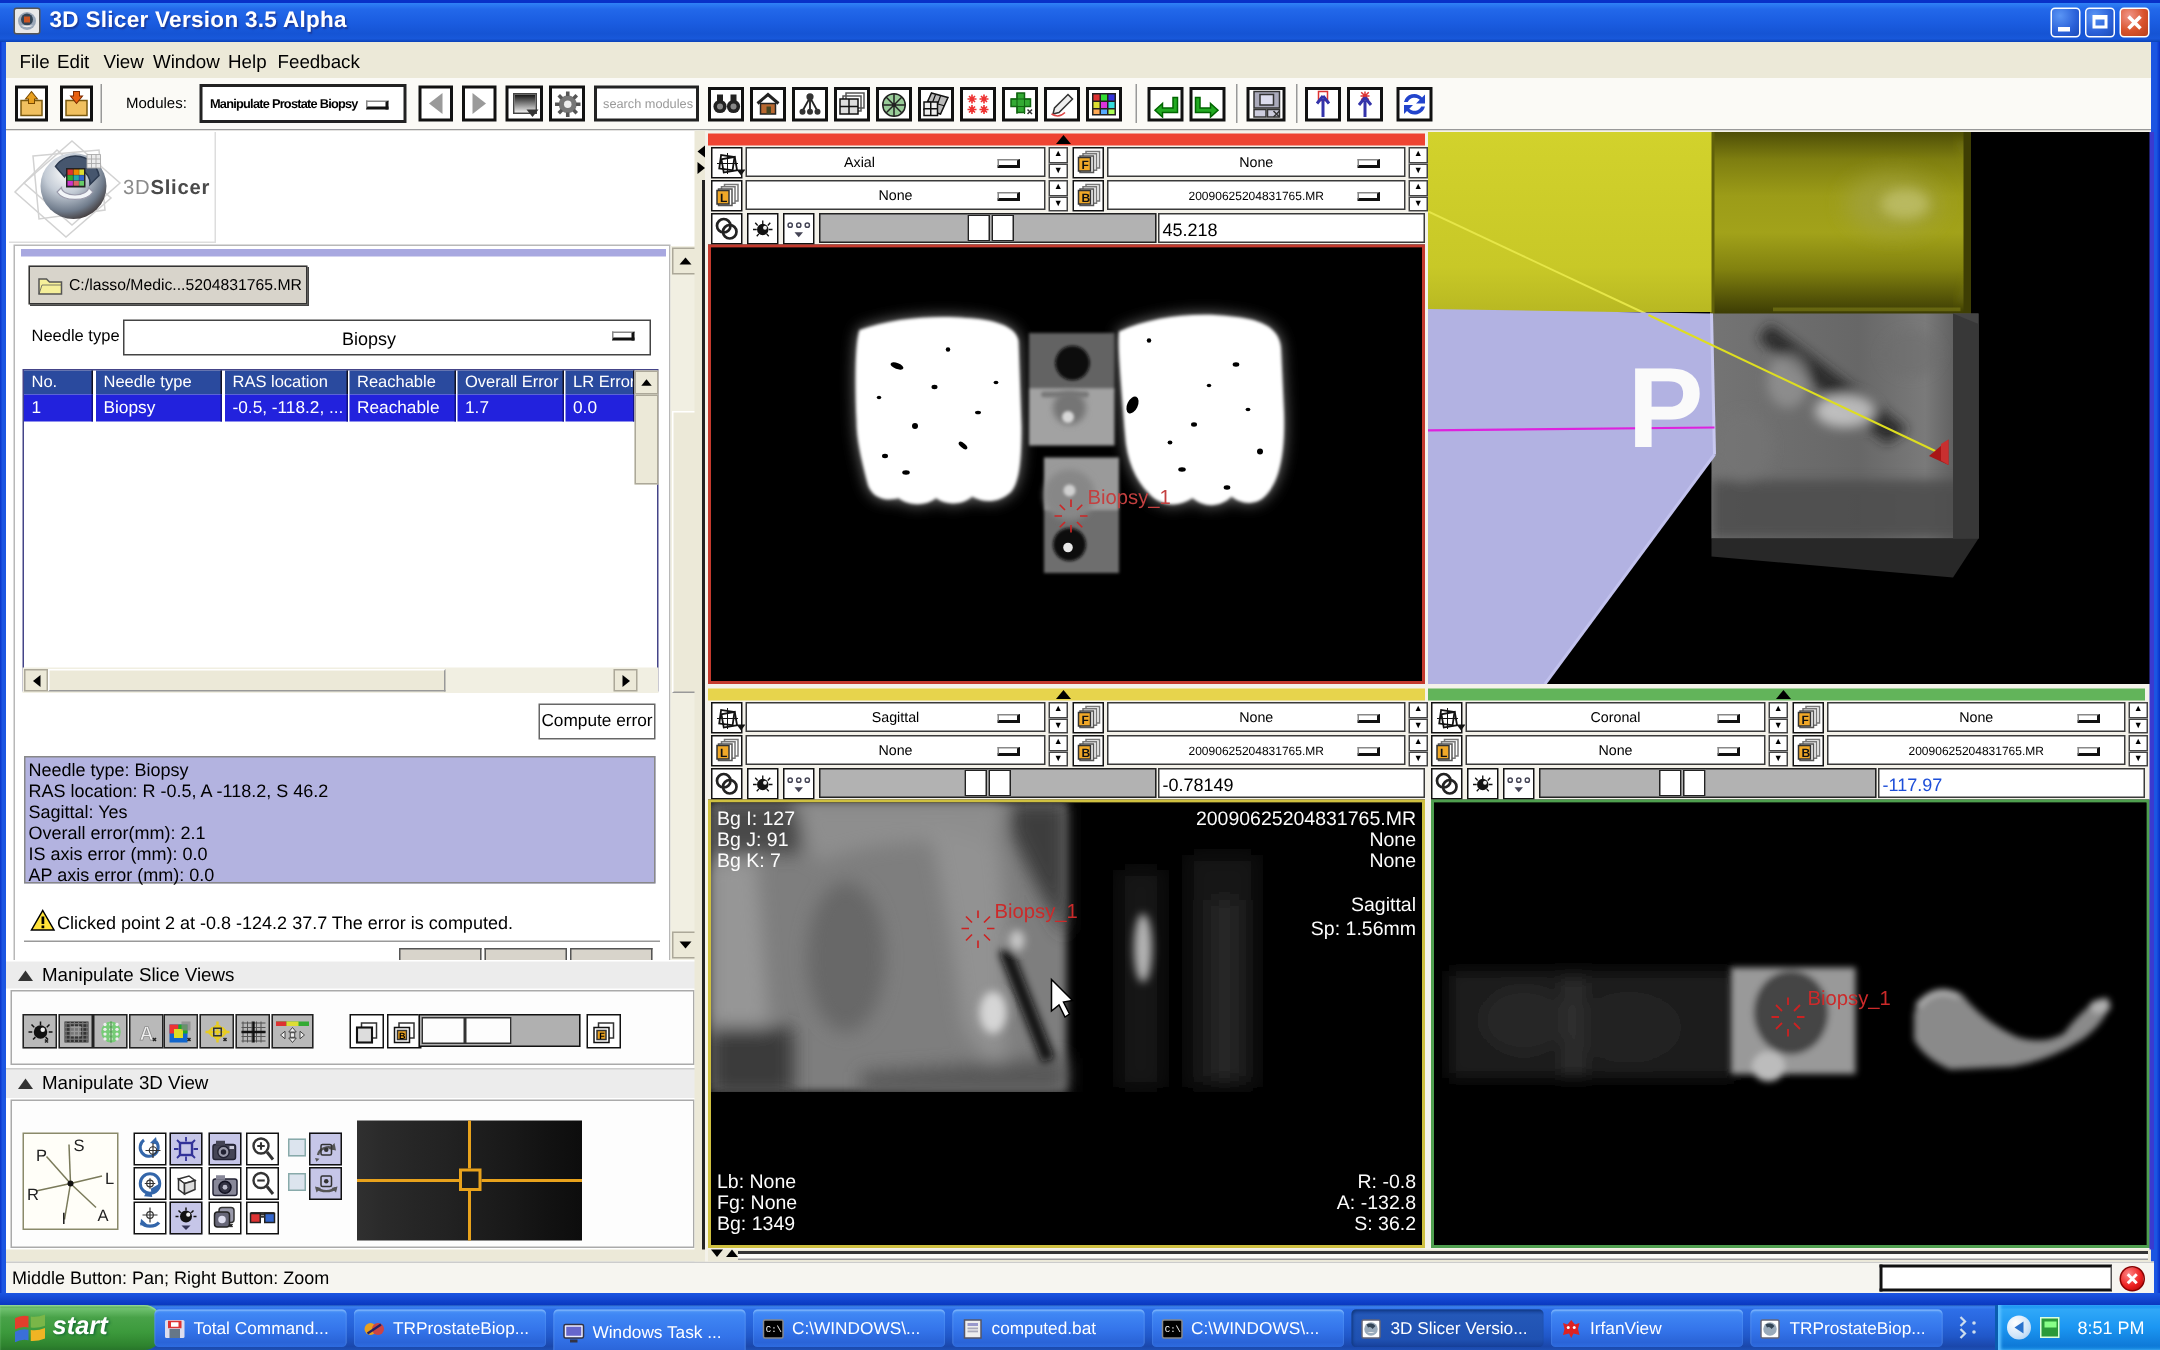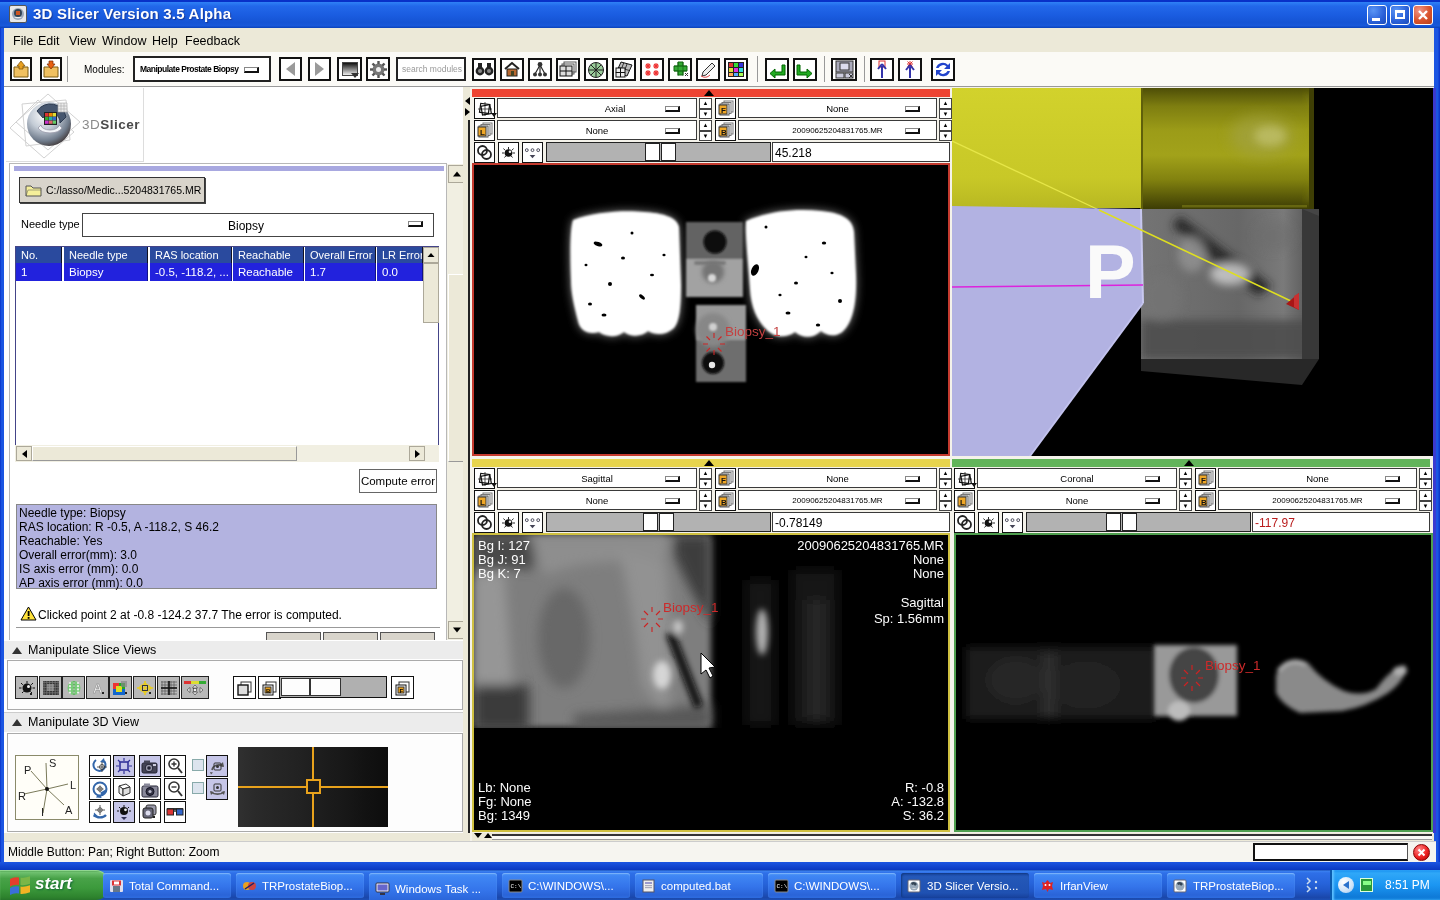--- a/index.html
+++ b/index.html
@@ -295,22 +295,22 @@
     <div style="width:0;height:0;border-top:4px solid transparent;border-bottom:4px solid transparent;border-right:5px solid #000"></div>
   </div>
 <div class="ab" style="left:32px;top:446px;width:265px;height:15px;background:#ece9d8;border:1px solid #fff;border-right-color:#999;border-bottom-color:#999"></div>
 <div class="sb" style="left:409px;top:446px;width:16px;height:15px">
     <div style="width:0;height:0;border-top:4px solid transparent;border-bottom:4px solid transparent;border-left:5px solid #000"></div>
   </div>
 <div class="ab" style="left:359px;top:469px;width:78px;height:24px;background:#fefefe;border:1px solid #666;display:flex;align-items:center;justify-content:center;font-size:11.5px;color:#000;white-space:nowrap">Compute error</div>
 <div class="ab" style="left:16px;top:504px;width:421px;height:85px;background:#b3b3e0;border:1px solid #888"></div>
 <div class="txt" style="left:19px;top:506px;font-size:12px;color:#000">Needle type: Biopsy</div>
 <div class="txt" style="left:19px;top:520px;font-size:12px;color:#000">RAS location: R -0.5, A -118.2, S 46.2</div>
-<div class="txt" style="left:19px;top:534px;font-size:12px;color:#000">Reachable: Yes</div>
-<div class="txt" style="left:19px;top:548px;font-size:12px;color:#000">Overall error(mm): 3.0</div>
+<div class="txt" style="left:19px;top:534px;font-size:12px;color:#000">Sagittal: Yes</div>
+<div class="txt" style="left:19px;top:548px;font-size:12px;color:#000">Overall error(mm): 2.1</div>
 <div class="txt" style="left:19px;top:562px;font-size:12px;color:#000">IS axis error (mm): 0.0</div>
 <div class="txt" style="left:19px;top:576px;font-size:12px;color:#000">AP axis error (mm): 0.0</div>
 <div class="ab" style="left:20px;top:606px;width:17px;height:15px">
 <svg width="17" height="15" viewBox="0 0 17 15">
       <path d="M8.5 1 L16 14 L1 14 Z" fill="#ffe23a" stroke="#000" stroke-width="1"></path>
       <rect x="7.7" y="5" width="1.8" height="5" fill="#000"></rect>
       <rect x="7.7" y="11" width="1.8" height="1.8" fill="#000"></rect>
     </svg></div>
 <div class="txt" style="left:38px;top:608px;font-size:12px;color:#000">Clicked point 2 at -0.8 -124.2 37.7 The error is computed.</div>
 <div class="ab" style="left:16px;top:627px;width:424px;height:1px;background:#999"></div>
@@ -628,21 +628,21 @@
 <div class="ab" style="left:704px;top:90px;width:0;height:0;border-left:5px solid transparent;border-right:5px solid transparent;border-bottom:6px solid #000"></div>
 <div class="ab" style="left:474px;top:98px;width:21px;height:21px;background:#fff;border:1px solid #111;display:flex;align-items:center;justify-content:center">
     <svg width="16" height="16" viewBox="0 0 16 16">
       <rect x="3" y="3" width="9" height="9" fill="none" stroke="#111" stroke-width="1.2" transform="rotate(8 8 8)"></rect>
       <rect x="4.5" y="4.5" width="9" height="9" fill="none" stroke="#111" stroke-width="1.2" transform="rotate(-10 8 8)"></rect>
       <path d="M8 1 v14 M1 8 h14" stroke="#111" stroke-width=".7"></path>
     </svg>
   </div>
 <div class="ab" style="left:491px;top:113px;width:0;height:0;border-left:3px solid transparent;border-right:3px solid transparent;border-top:4px solid #111"></div>
 <div class="ab" style="left:497px;top:98px;width:200px;height:20px;background:#fff;border:1px solid #3a3a3a"></div>
-<div class="ab" style="left:515px;top:98px;width:200px;height:20px;display:flex;align-items:center;justify-content:center;font-size:9.5px;color:#000">Axial</div>
+<div class="ab" style="left:473px;top:98px;width:200px;height:20px;display:flex;align-items:center;justify-content:center;font-size:9.5px;color:#000">Axial</div>
 <div class="ddbar" style="left:665px;top:106px"></div>
 <div class="spin" style="left:699px;top:98px;height:21px">
     <div>▲</div>
     <div>▼</div>
   </div>
 <div class="ab" style="left:715px;top:98px;width:21px;height:21px;background:#fff;border:1px solid #111;display:flex;align-items:center;justify-content:center">
     <svg width="18" height="17" viewBox="0 0 18 17">
       <rect x="7" y="1" width="9" height="11" fill="#fff" stroke="#777"></rect>
       <rect x="5" y="2.5" width="9" height="11" fill="#fff" stroke="#777"></rect>
       <rect x="3" y="4" width="9" height="11" fill="#fff" stroke="#555"></rect>
@@ -901,21 +901,21 @@
         <circle cx="10" cy="6" r="1.5"></circle>
         <circle cx="16" cy="6" r="1.5"></circle>
       </g>
       <path d="M7 11 h6 l-3 3.5 z" fill="#445"></path>
     </svg>
   </div>
 <div class="ab" style="left:1026px;top:512px;width:225px;height:20px;background:#b2b2b2;border:1px solid #222"></div>
 <div class="ab" style="left:1106px;top:513px;width:15px;height:18px;background:#fff;border:1px solid #222"></div>
 <div class="ab" style="left:1122px;top:513px;width:15px;height:18px;background:#fff;border:1px solid #222"></div>
 <div class="ab" style="left:1252px;top:512px;width:178px;height:20px;background:#fff;border:1px solid #3a3a3a"></div>
-<div class="txt" style="left:1255px;top:516px;font-size:12px;color:#b91c1c">-117.97</div>
+<div class="txt" style="left:1255px;top:516px;font-size:12px;color:#1d4ed8">-117.97</div>
 <div class="ab" style="left:472px;top:163px;width:478px;height:293px;background:#000;border:2px solid #c43a2e">
 <svg width="474" height="289" viewBox="0 0 474 289">
 <defs>
 <filter id="b1" x="-20%" y="-20%" width="140%" height="140%">
           <feGaussianBlur stdDeviation="1.2"></feGaussianBlur>
         </filter>
 <filter id="b2" x="-20%" y="-20%" width="140%" height="140%">
           <feGaussianBlur stdDeviation="2"></feGaussianBlur>
         </filter>
 <filter id="b5" x="-30%" y="-30%" width="160%" height="160%">

